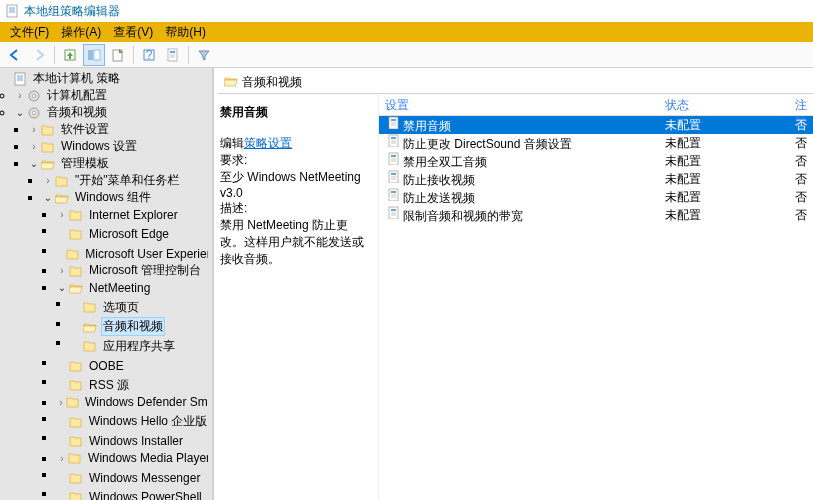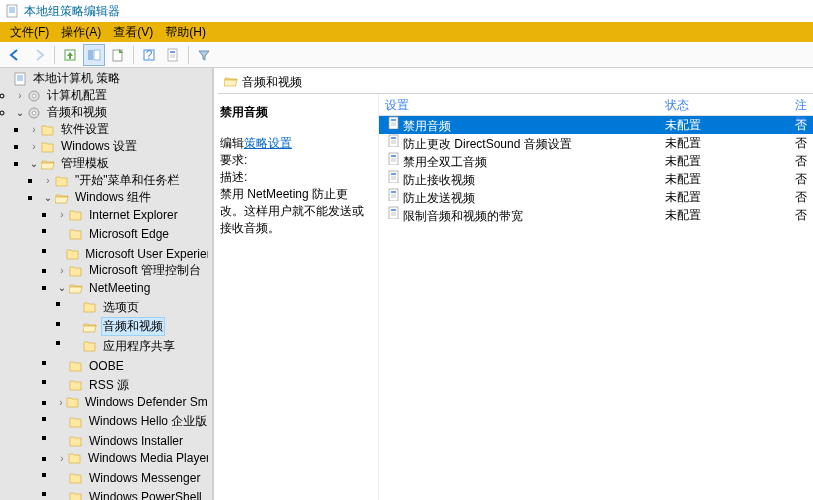--- a/index.html
+++ b/index.html
@@ -439,20 +439,21 @@
       <span>音频和视频</span>
     </div>
     <div class="right-body">
       <div class="detail-pane">
         <div class="heading">禁用音频</div>
         <div>
           <span>编辑</span><a href="#" class="editlink">策略设置</a>
         </div>
         <div class="section">
           <div class="label">要求:</div>
+          <div class="value">至少 Windows NetMeeting v3.0</div>
         </div>
         <div class="section">
           <div class="label">描述:</div>
           <div class="value">禁用 NetMeeting 防止更改。这样用户就不能发送或接收音频。</div>
         </div>
       </div>
 
       <div class="list-pane">
         <div class="list-header">
           <div class="col col-setting">设置</div>

